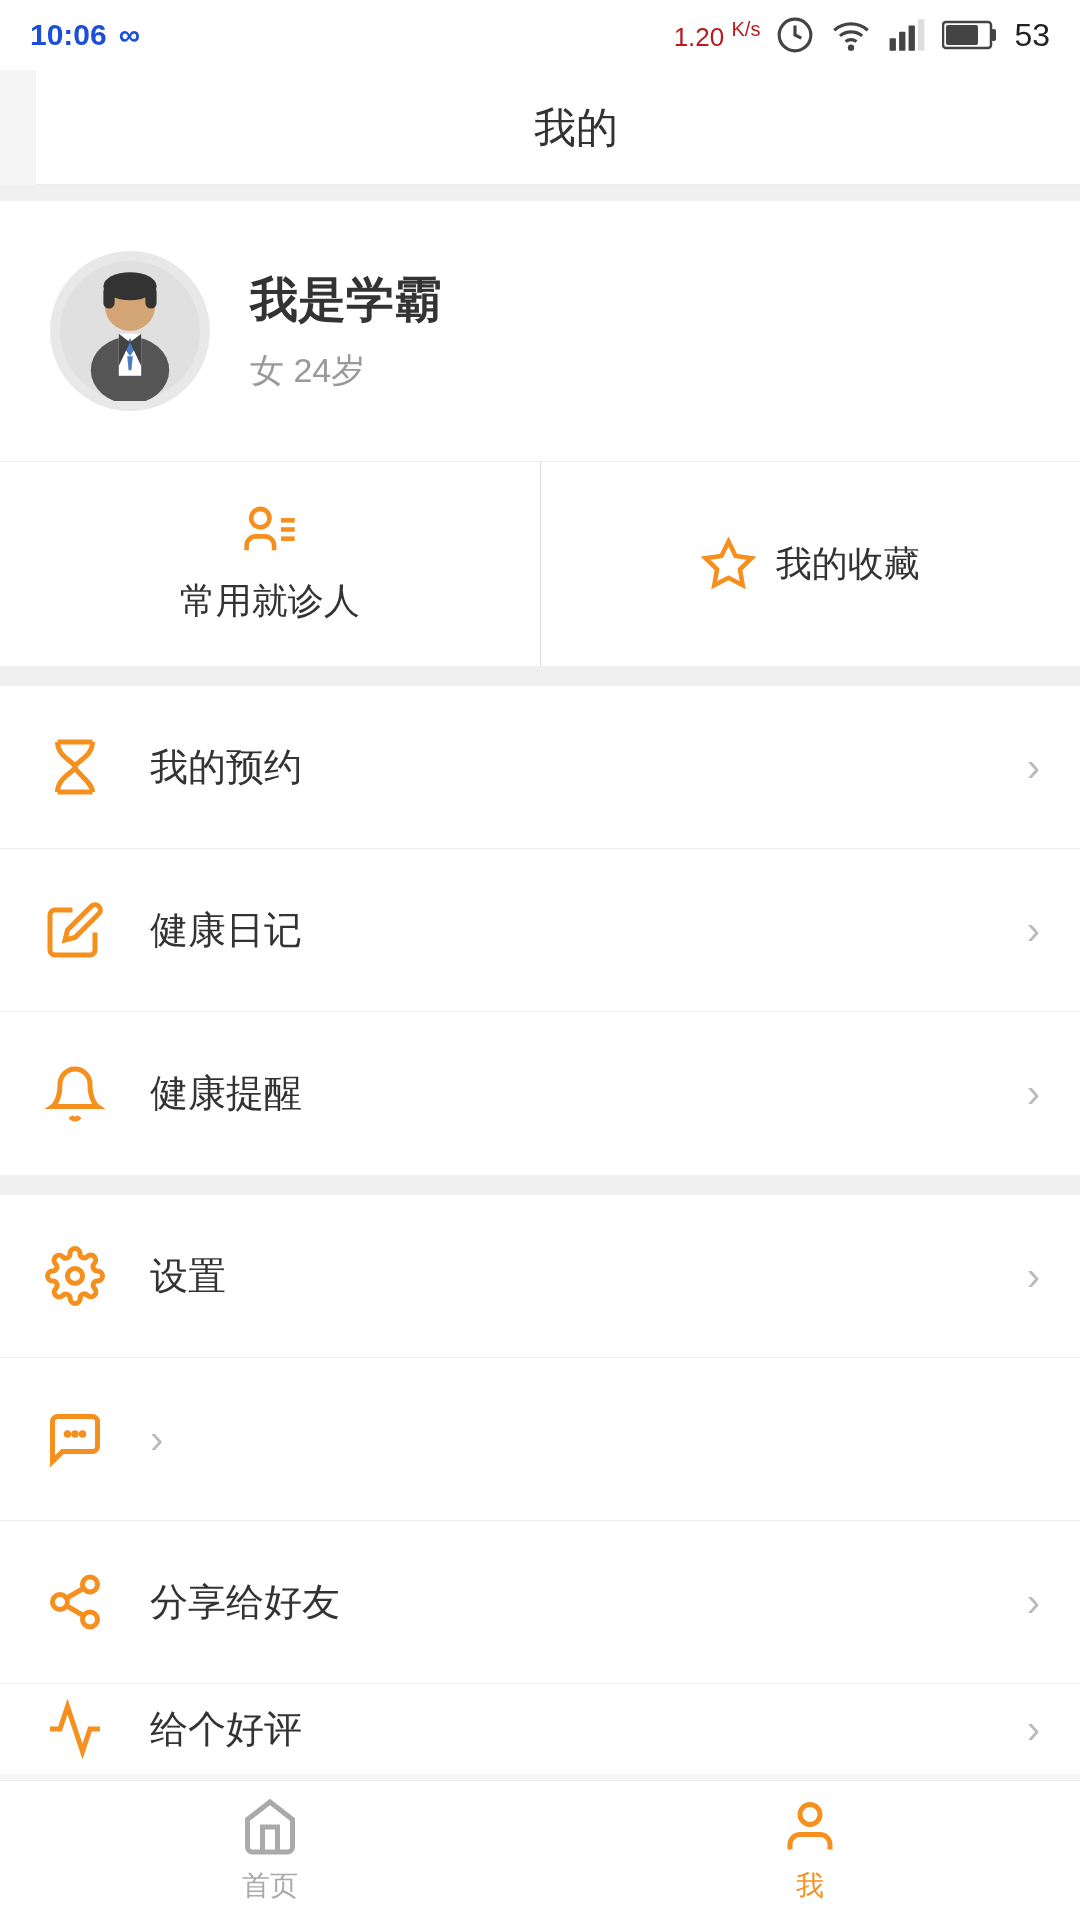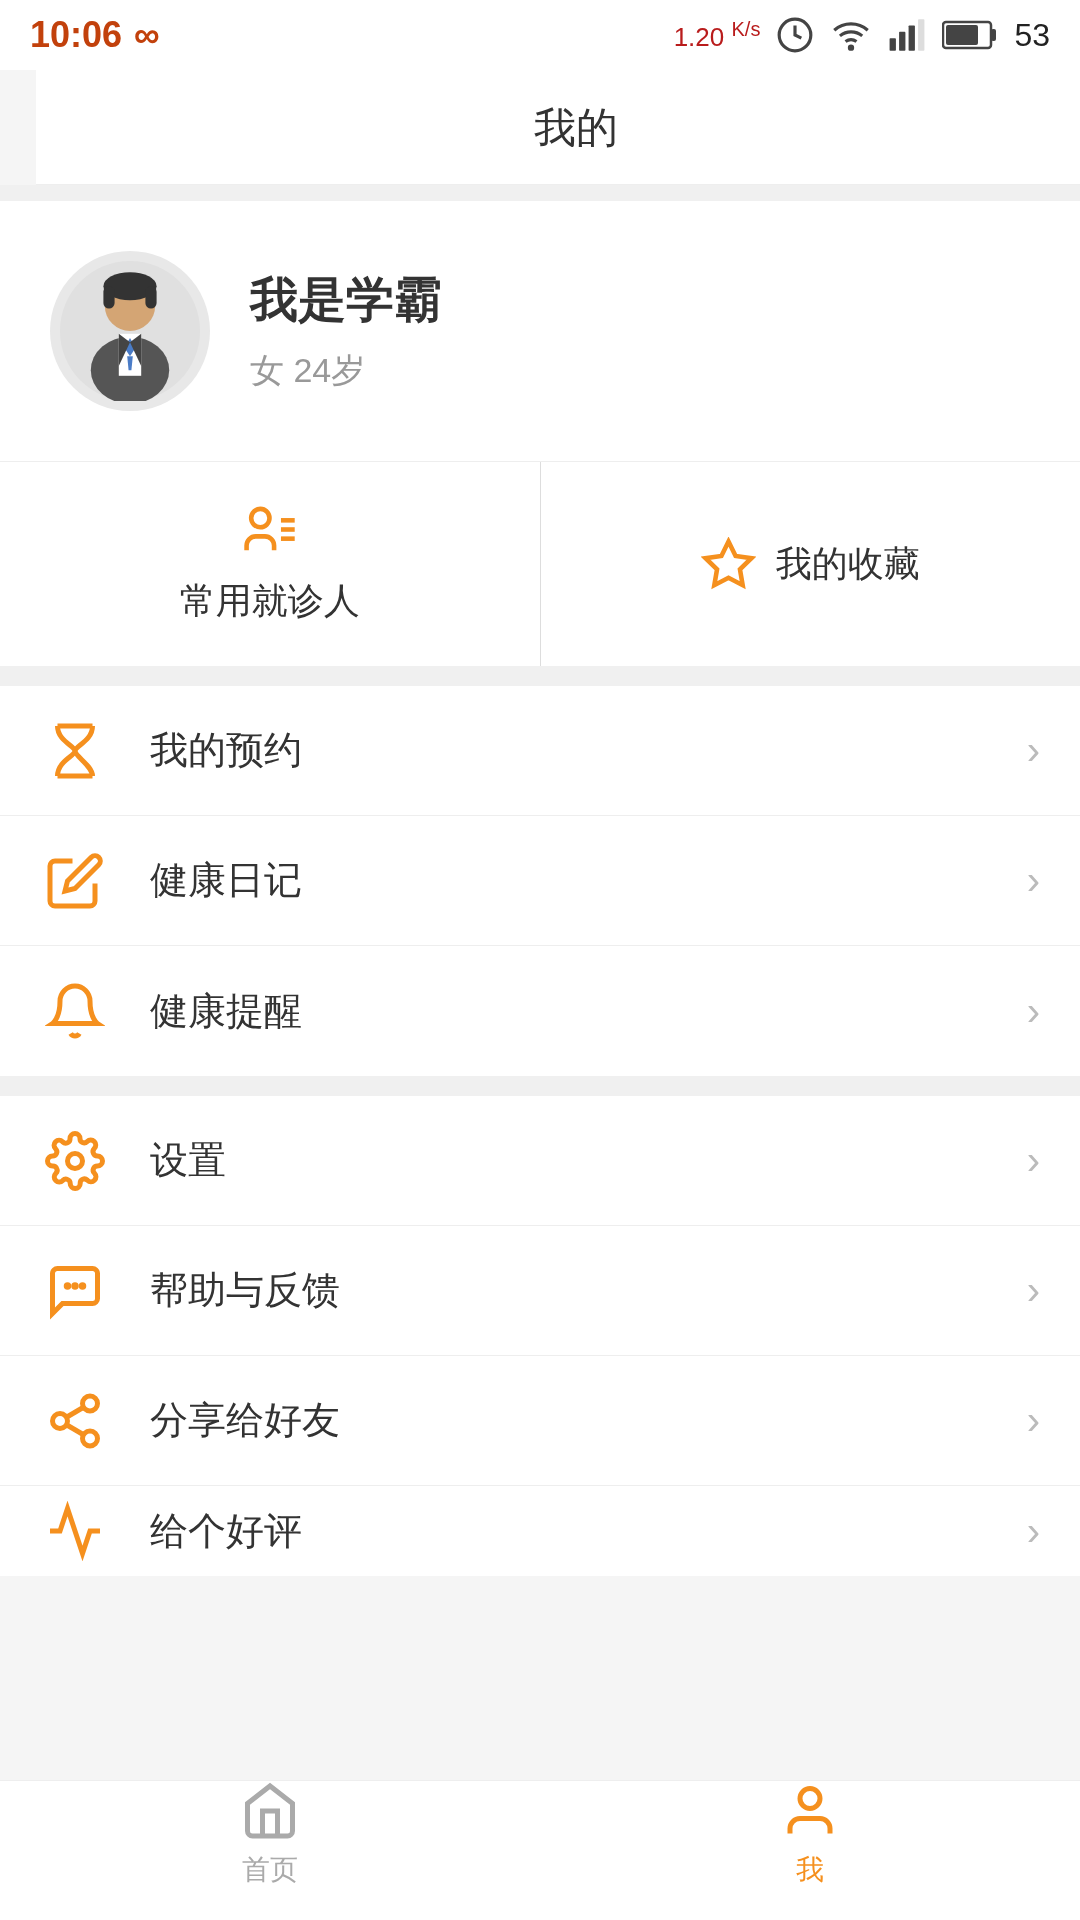--- a/index.html
+++ b/index.html
@@ -24,23 +24,23 @@
       height: 70px;
       background: #fff;
       display: flex;
       align-items: center;
       justify-content: space-between;
       padding: 0 30px;
       position: relative;
     }
 
     .status-time {
-      font-size: 36px;
+      font-size: 30px;
       font-weight: 600;
-      color: #c2410c;
+      color: #1d4ed8;
       display: flex;
       align-items: center;
       gap: 12px;
     }
 
     .status-right {
       display: flex;
       align-items: center;
       gap: 16px;
       font-size: 28px;
@@ -153,21 +153,21 @@
 
     
     .menu-section {
       background: #fff;
     }
 
     .menu-item {
       display: flex;
       align-items: center;
       padding: 0 40px;
-      height: 130px;
+      height: 163px;
       border-bottom: 1px solid #eee;
       cursor: pointer;
       position: relative;
     }
 
     .menu-item:last-child {
       border-bottom: none;
     }
 
     .menu-icon {
@@ -207,21 +207,21 @@
       border-top: 1px solid #eee;
       display: flex;
       align-items: center;
     }
 
     .nav-item {
       flex: 1;
       display: flex;
       flex-direction: column;
       align-items: center;
-      justify-content: flex-start;
+      justify-content: center;
       gap: 10px;
       cursor: pointer;
       height: 100%;
     }
 
     .nav-label {
       font-size: 28px;
       color: #aaa;
     }
 
@@ -394,21 +394,20 @@
 
   <div class="menu-item">
     <div class="menu-icon">
       <svg viewBox="0 0 24 24" fill="none" stroke="#f5901e" stroke-width="2">
         <path d="M21 15a2 2 0 0 1-2 2H7l-4 4V5a2 2 0 0 1 2-2h14a2 2 0 0 1 2 2z"></path>
         <line x1="9" y1="10" x2="9" y2="10" stroke="#f5901e" stroke-width="3" stroke-linecap="round"></line>
         <line x1="12" y1="10" x2="12" y2="10" stroke="#f5901e" stroke-width="3" stroke-linecap="round"></line>
         <line x1="15" y1="10" x2="15" y2="10" stroke="#f5901e" stroke-width="3" stroke-linecap="round"></line>
       </svg>
     </div>
-    <span class="menu-label">帮助与反馈</span>
     <span class="menu-arrow">›</span>
   </div>
 
   <div class="menu-item">
     <div class="menu-icon">
       <svg viewBox="0 0 24 24" fill="none" stroke="#f5901e" stroke-width="2">
         <circle cx="18" cy="5" r="3"></circle>
         <circle cx="6" cy="12" r="3"></circle>
         <circle cx="18" cy="19" r="3"></circle>
         <line x1="8.59" y1="13.51" x2="15.42" y2="17.49"></line>

